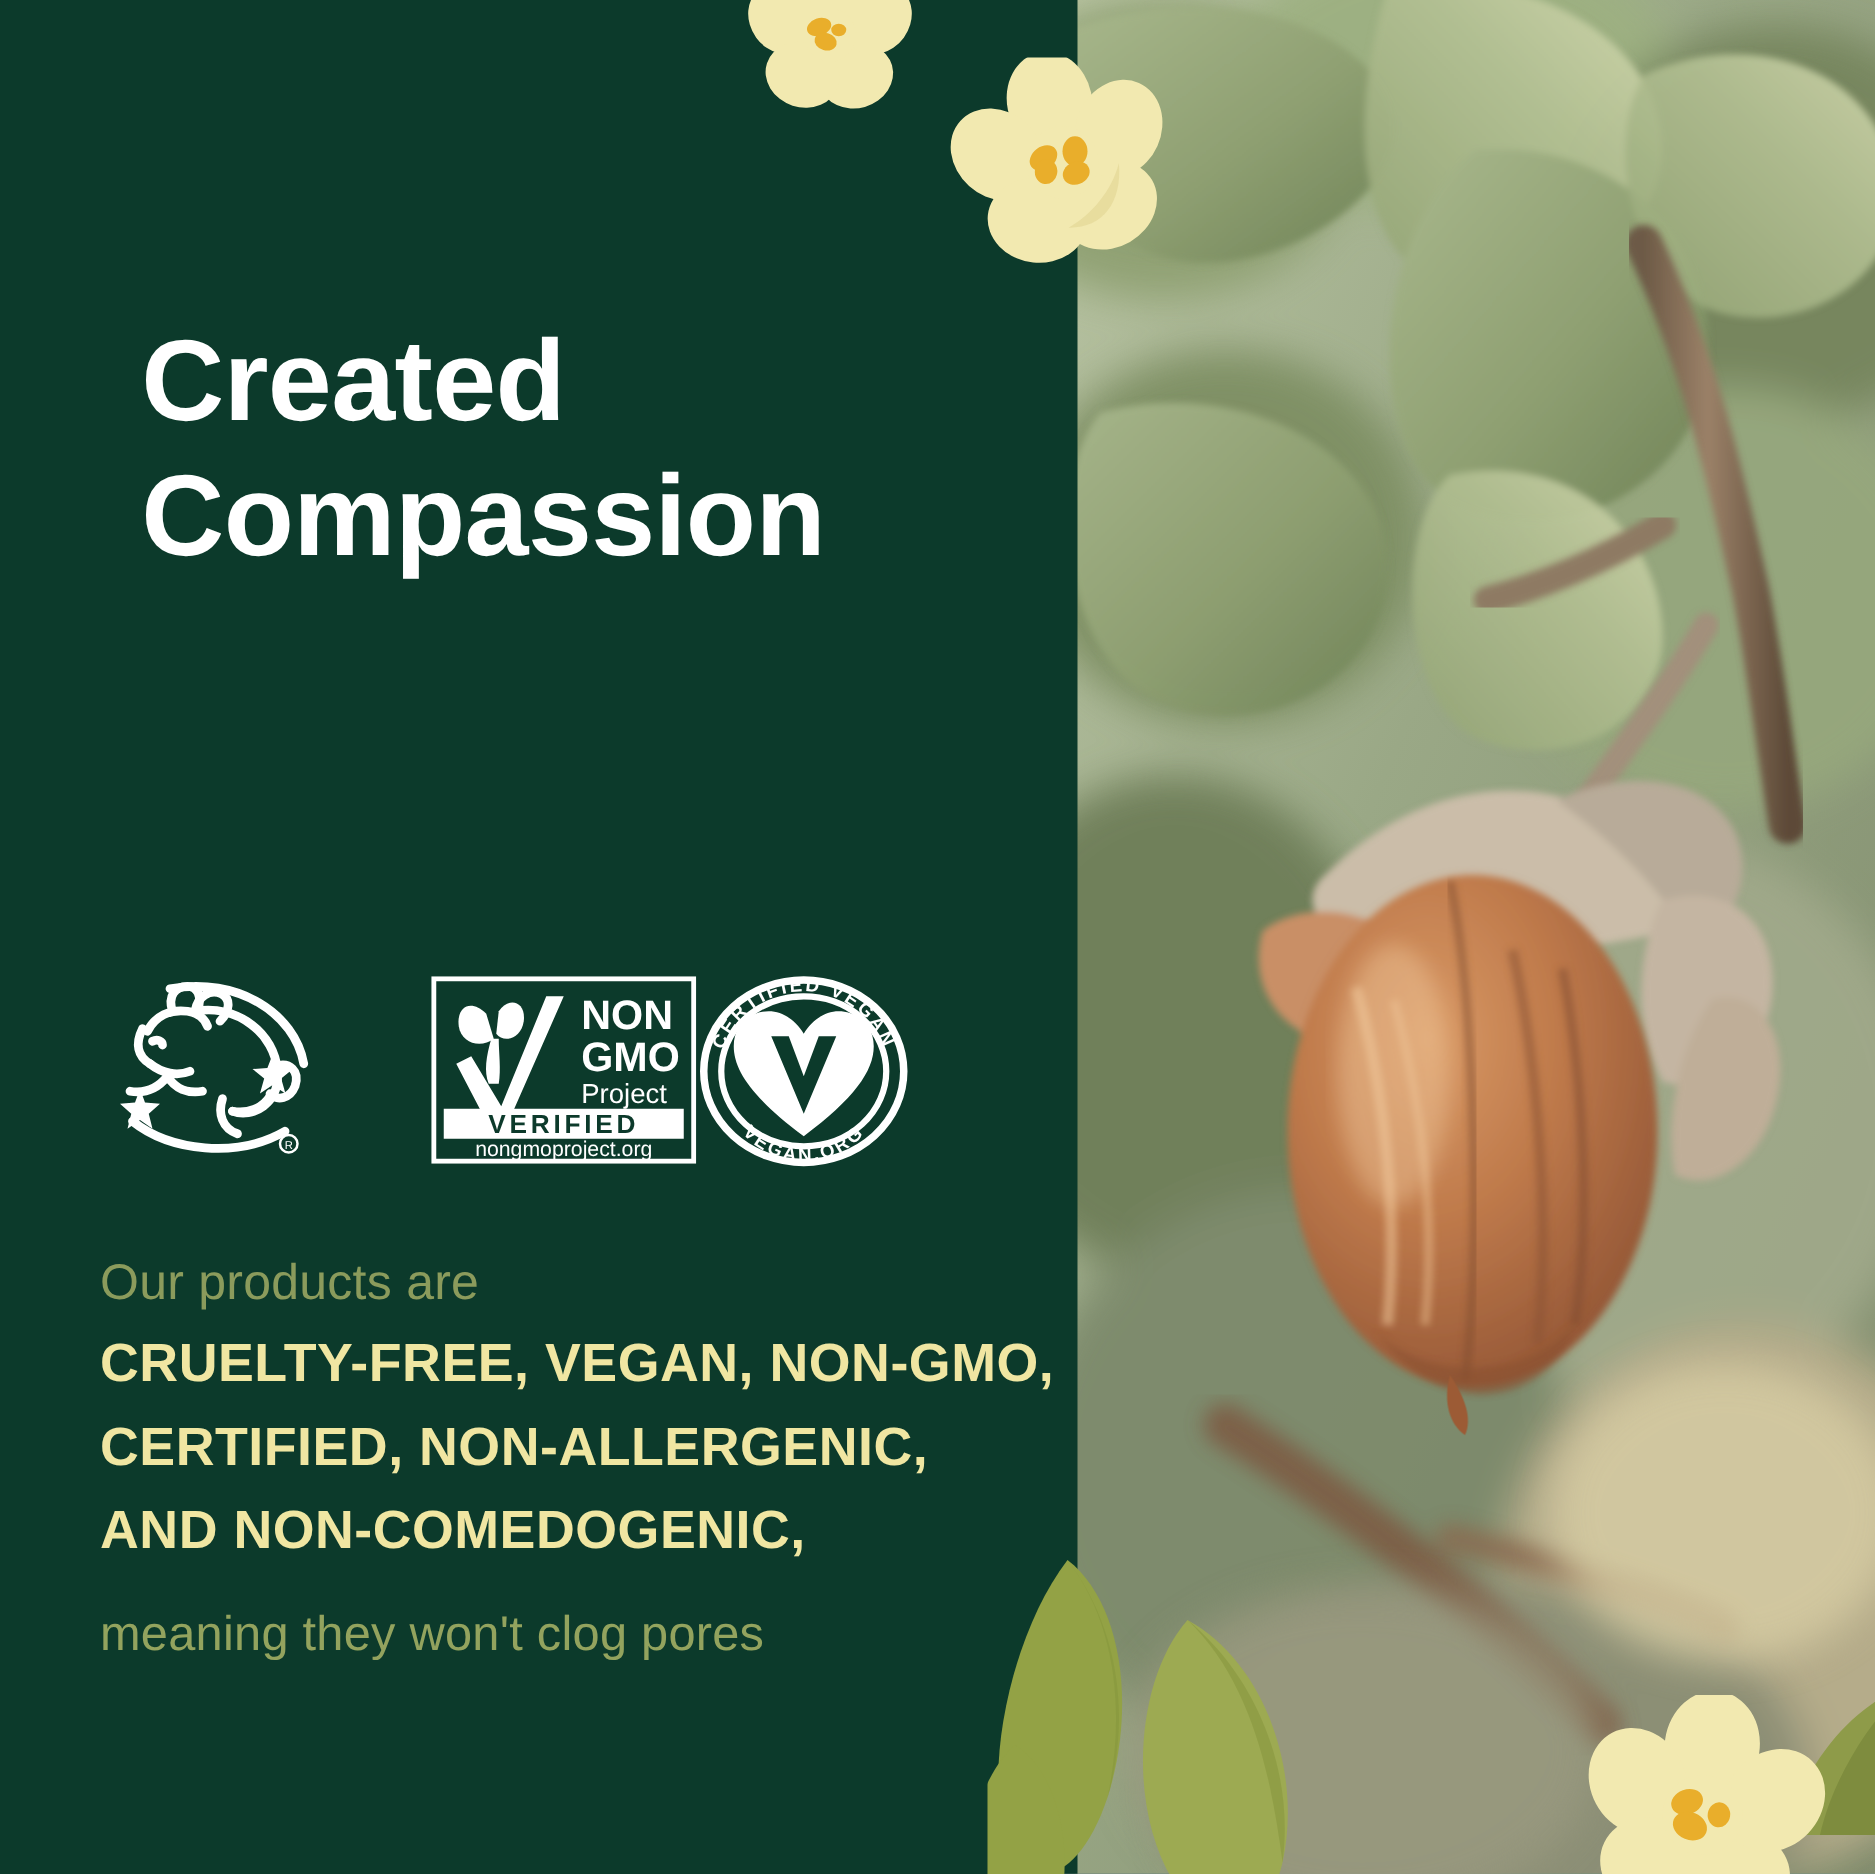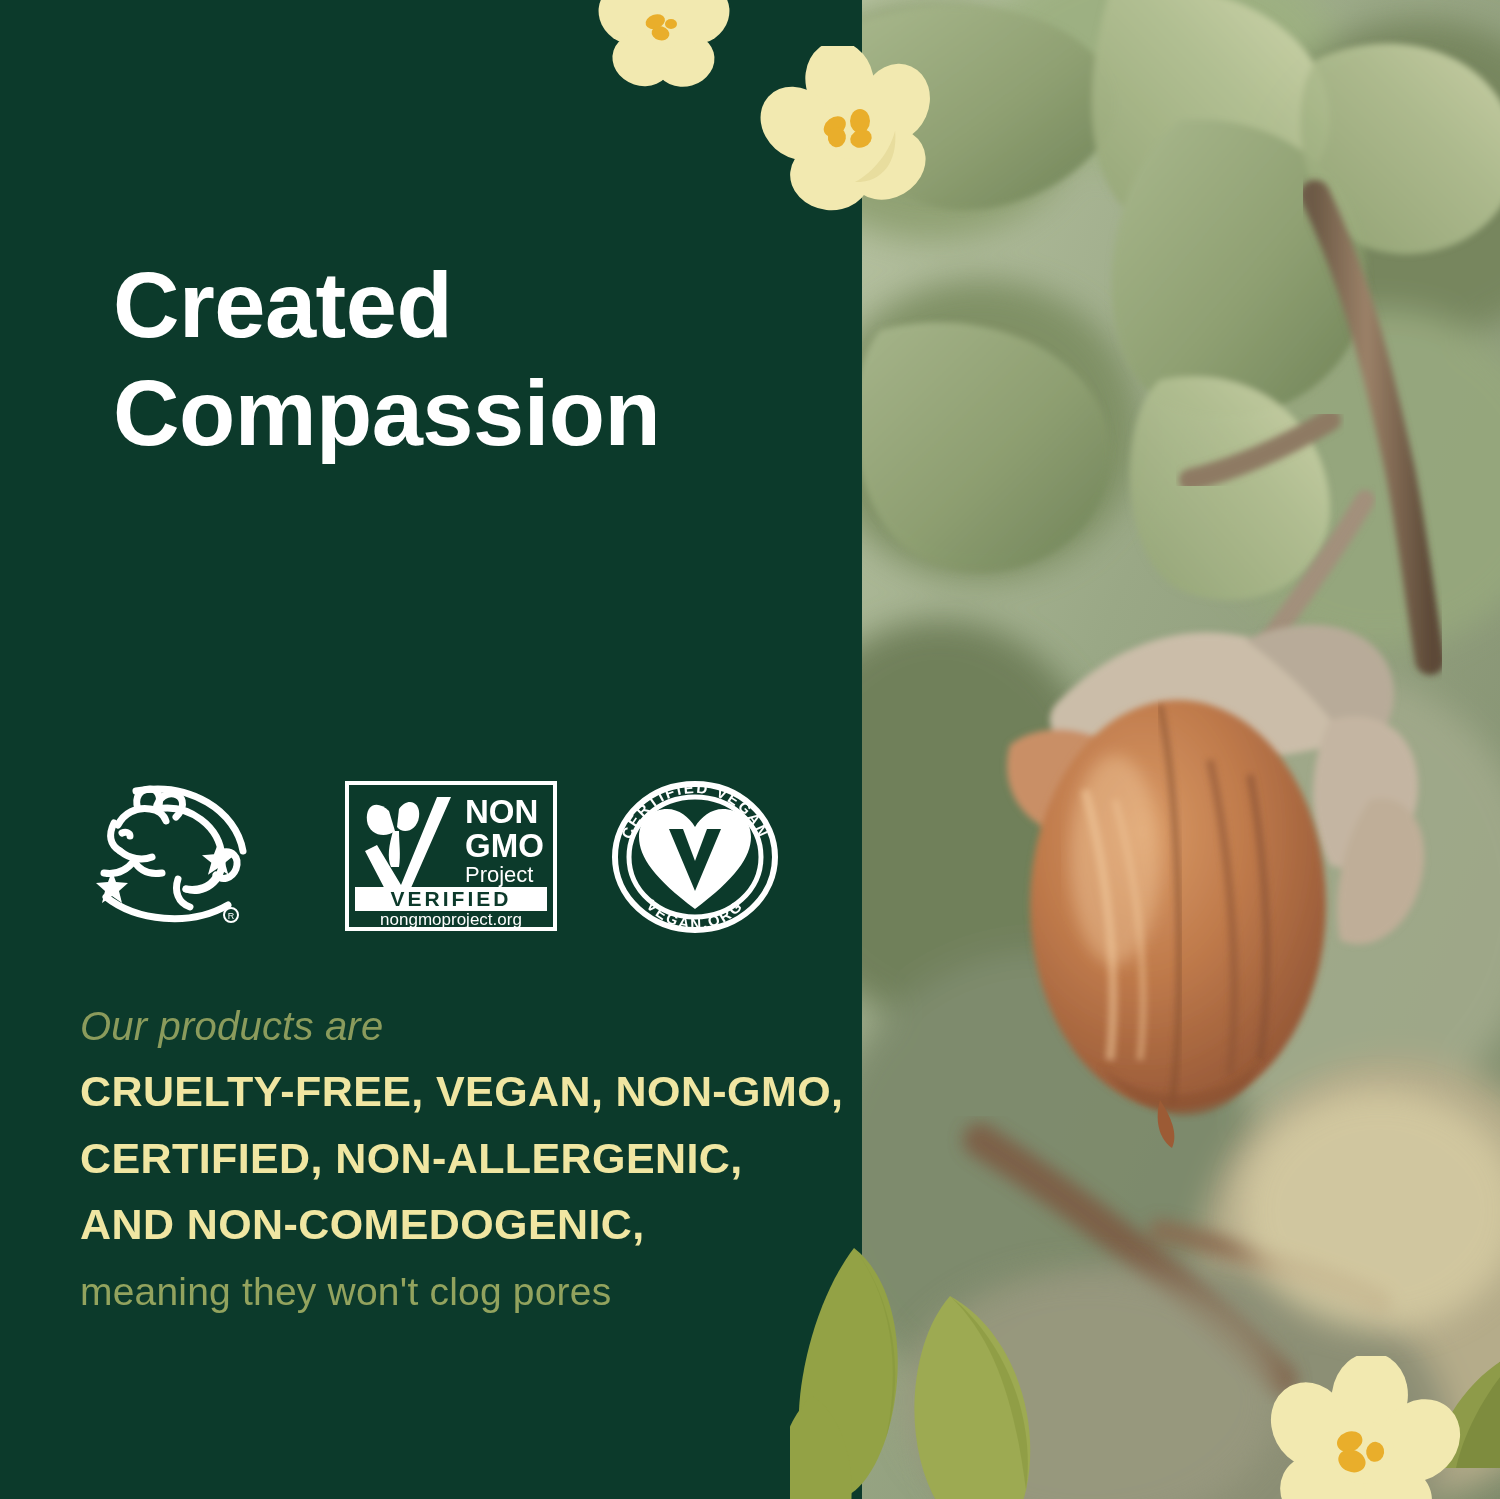--- a/index.html
+++ b/index.html
@@ -50,52 +50,51 @@
     position:absolute;
     left:78px; top:776px;
     width:720px; height:160px;
     display:flex;
     align-items:center;
     gap:0;
   }
   .badge{ position:relative; }
   .badge svg{ display:block; }
   .badge-bunny{ width:175px; height:155px; margin-right:92px; }
-  .badge-gmo{ width:212px; height:150px; margin-right:52px; }
+  .badge-gmo{ width:212px; height:150px; }
   .badge-vegan{ width:172px; height:155px; }
 
   
   .copy{
     position:absolute;
     left:80px; top:995px;
     width:760px;
   }
   .copy-lead{
     color:#8B9B5C;
     font-size:40px;
     line-height:1.58;
     font-weight:normal;
     letter-spacing:0.2px;
-    font-style:italic;
   }
   .copy-claims{
     color:#F0E6A2;
     font-size:43px;
     line-height:1.55;
     font-weight:bold;
     letter-spacing:0.4px;
   }
   .copy-claims div{ white-space:nowrap; }
   .copy-tail{
     color:#93A35E;
     font-size:39px;
     line-height:1.5;
     font-weight:normal;
     letter-spacing:0.2px;
-    margin-top:5px;
+    margin-top:21px;
   }
   .copy-tail div{ white-space:nowrap; }
 
   
   .decor{
     position:absolute; inset:0;
     pointer-events:none;
   }
   .decor > svg{ position:absolute; }
 

